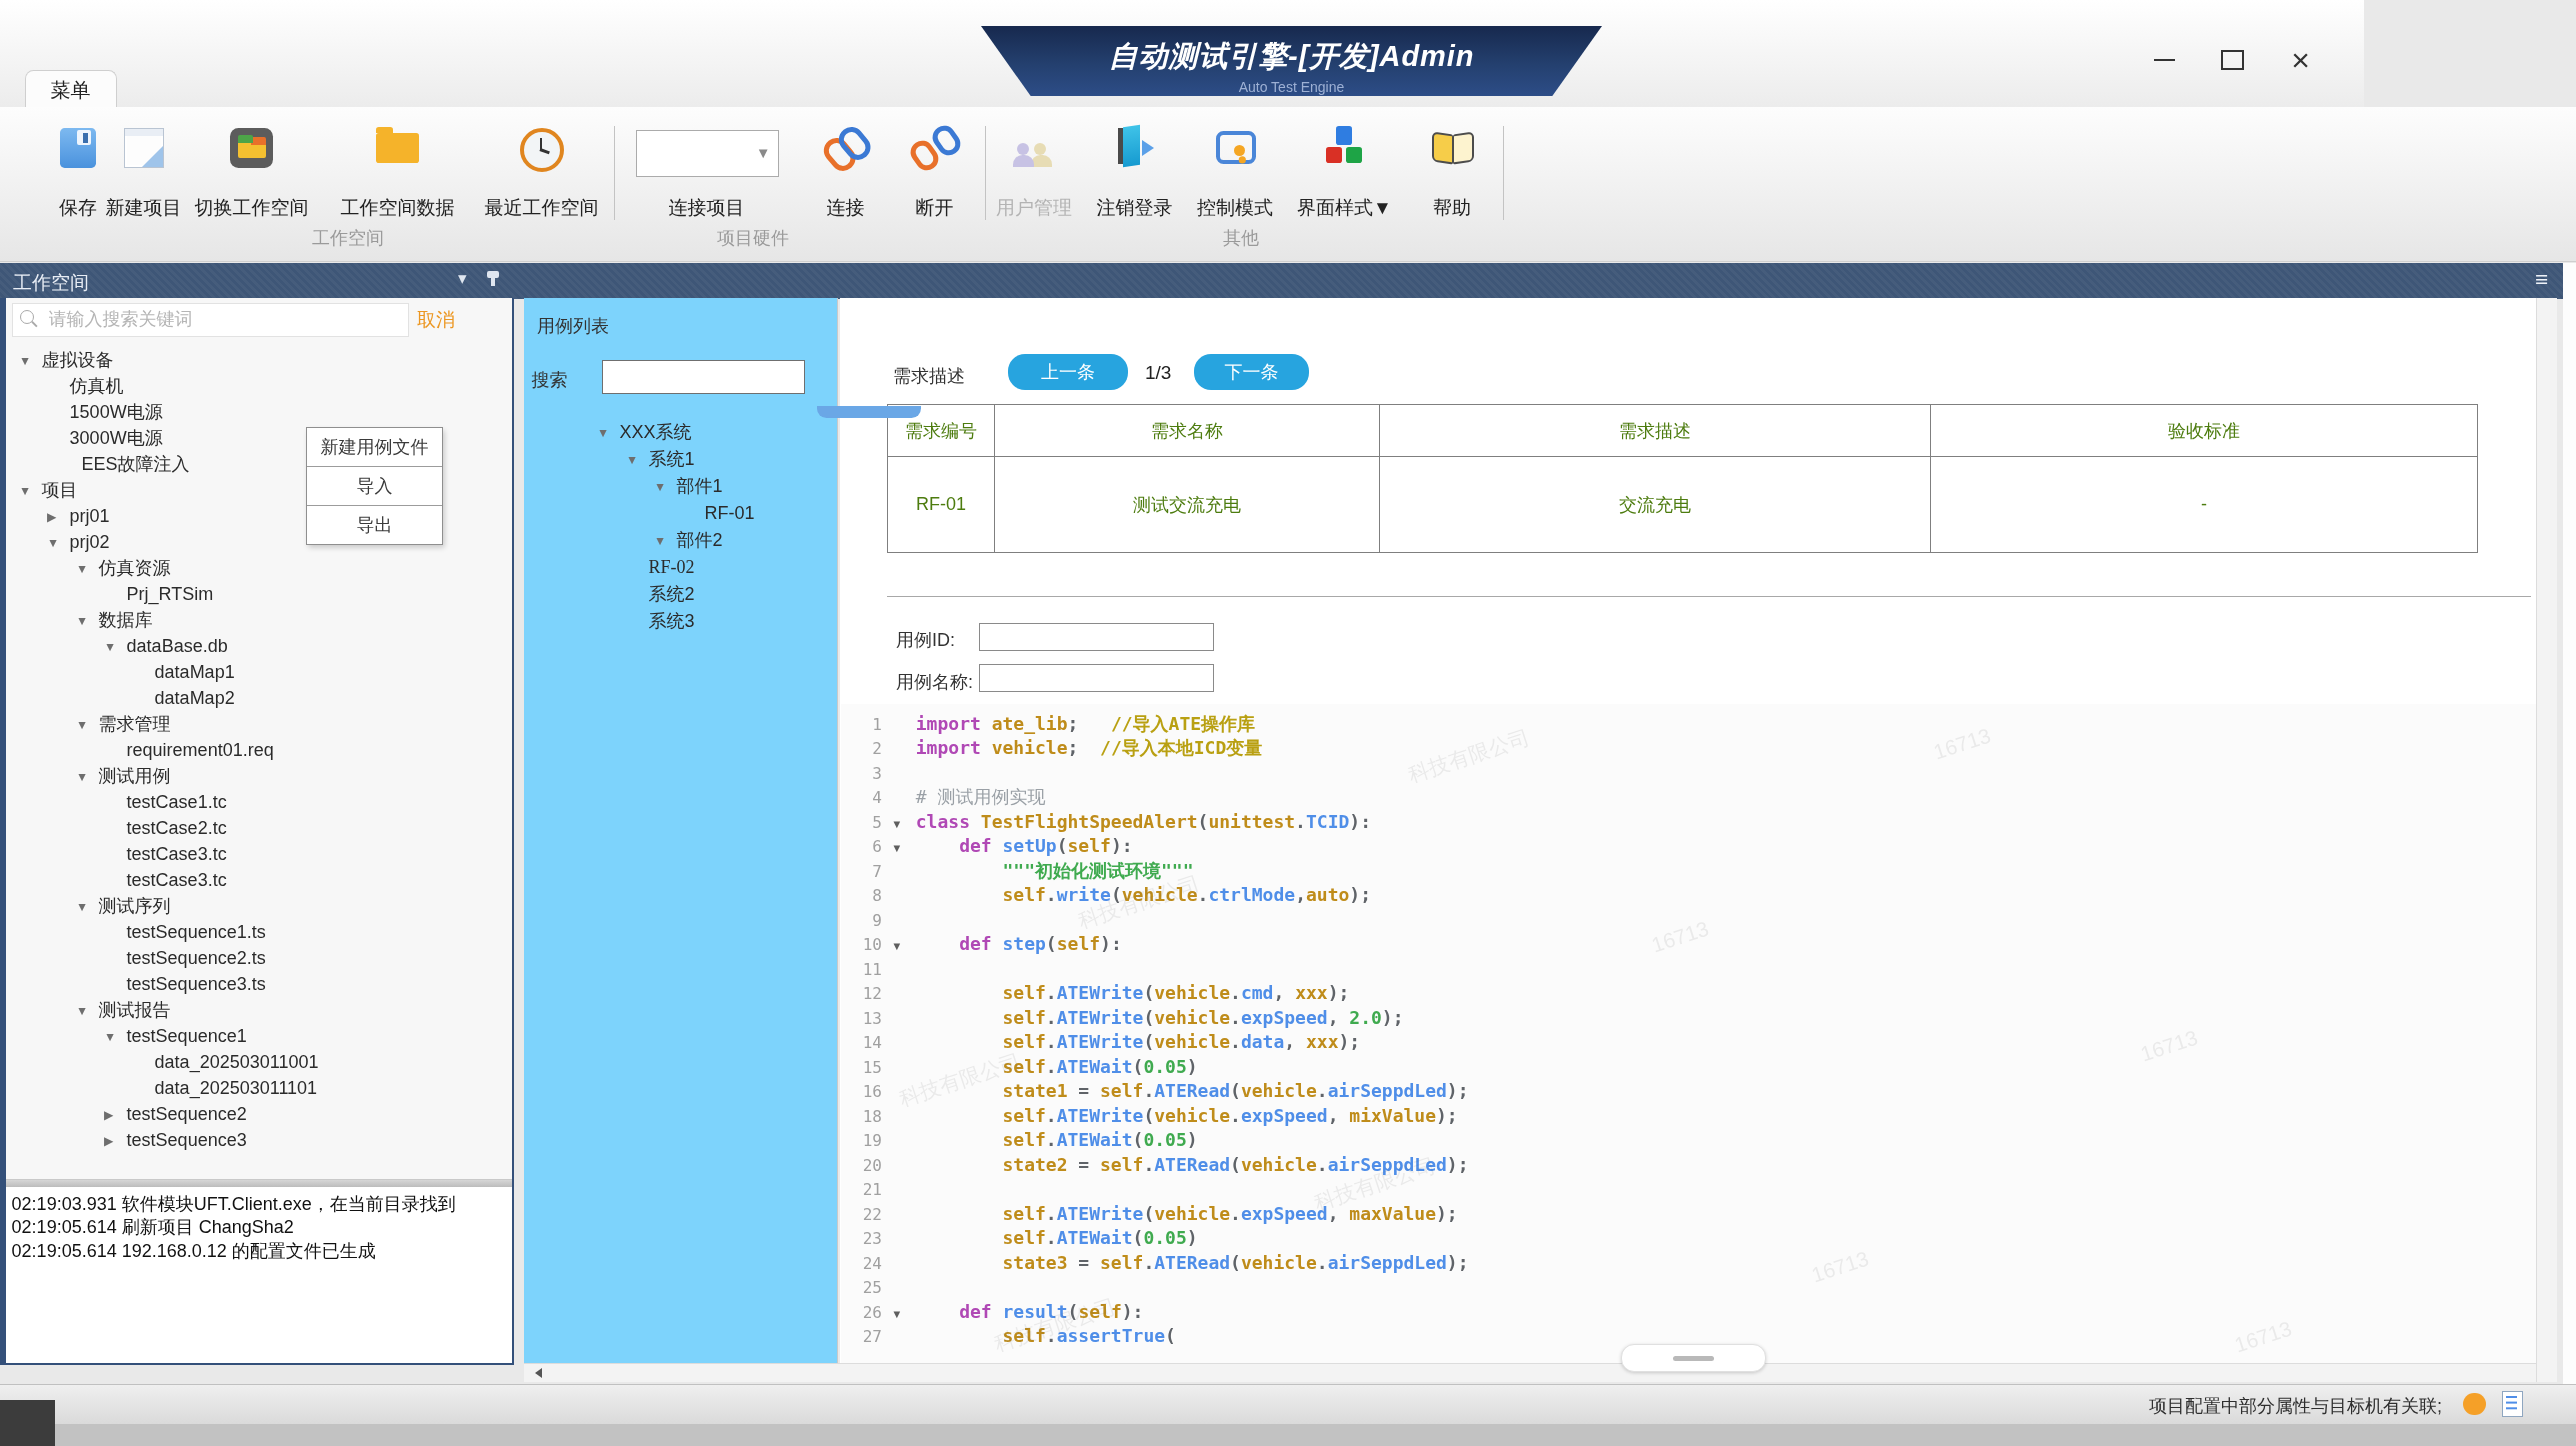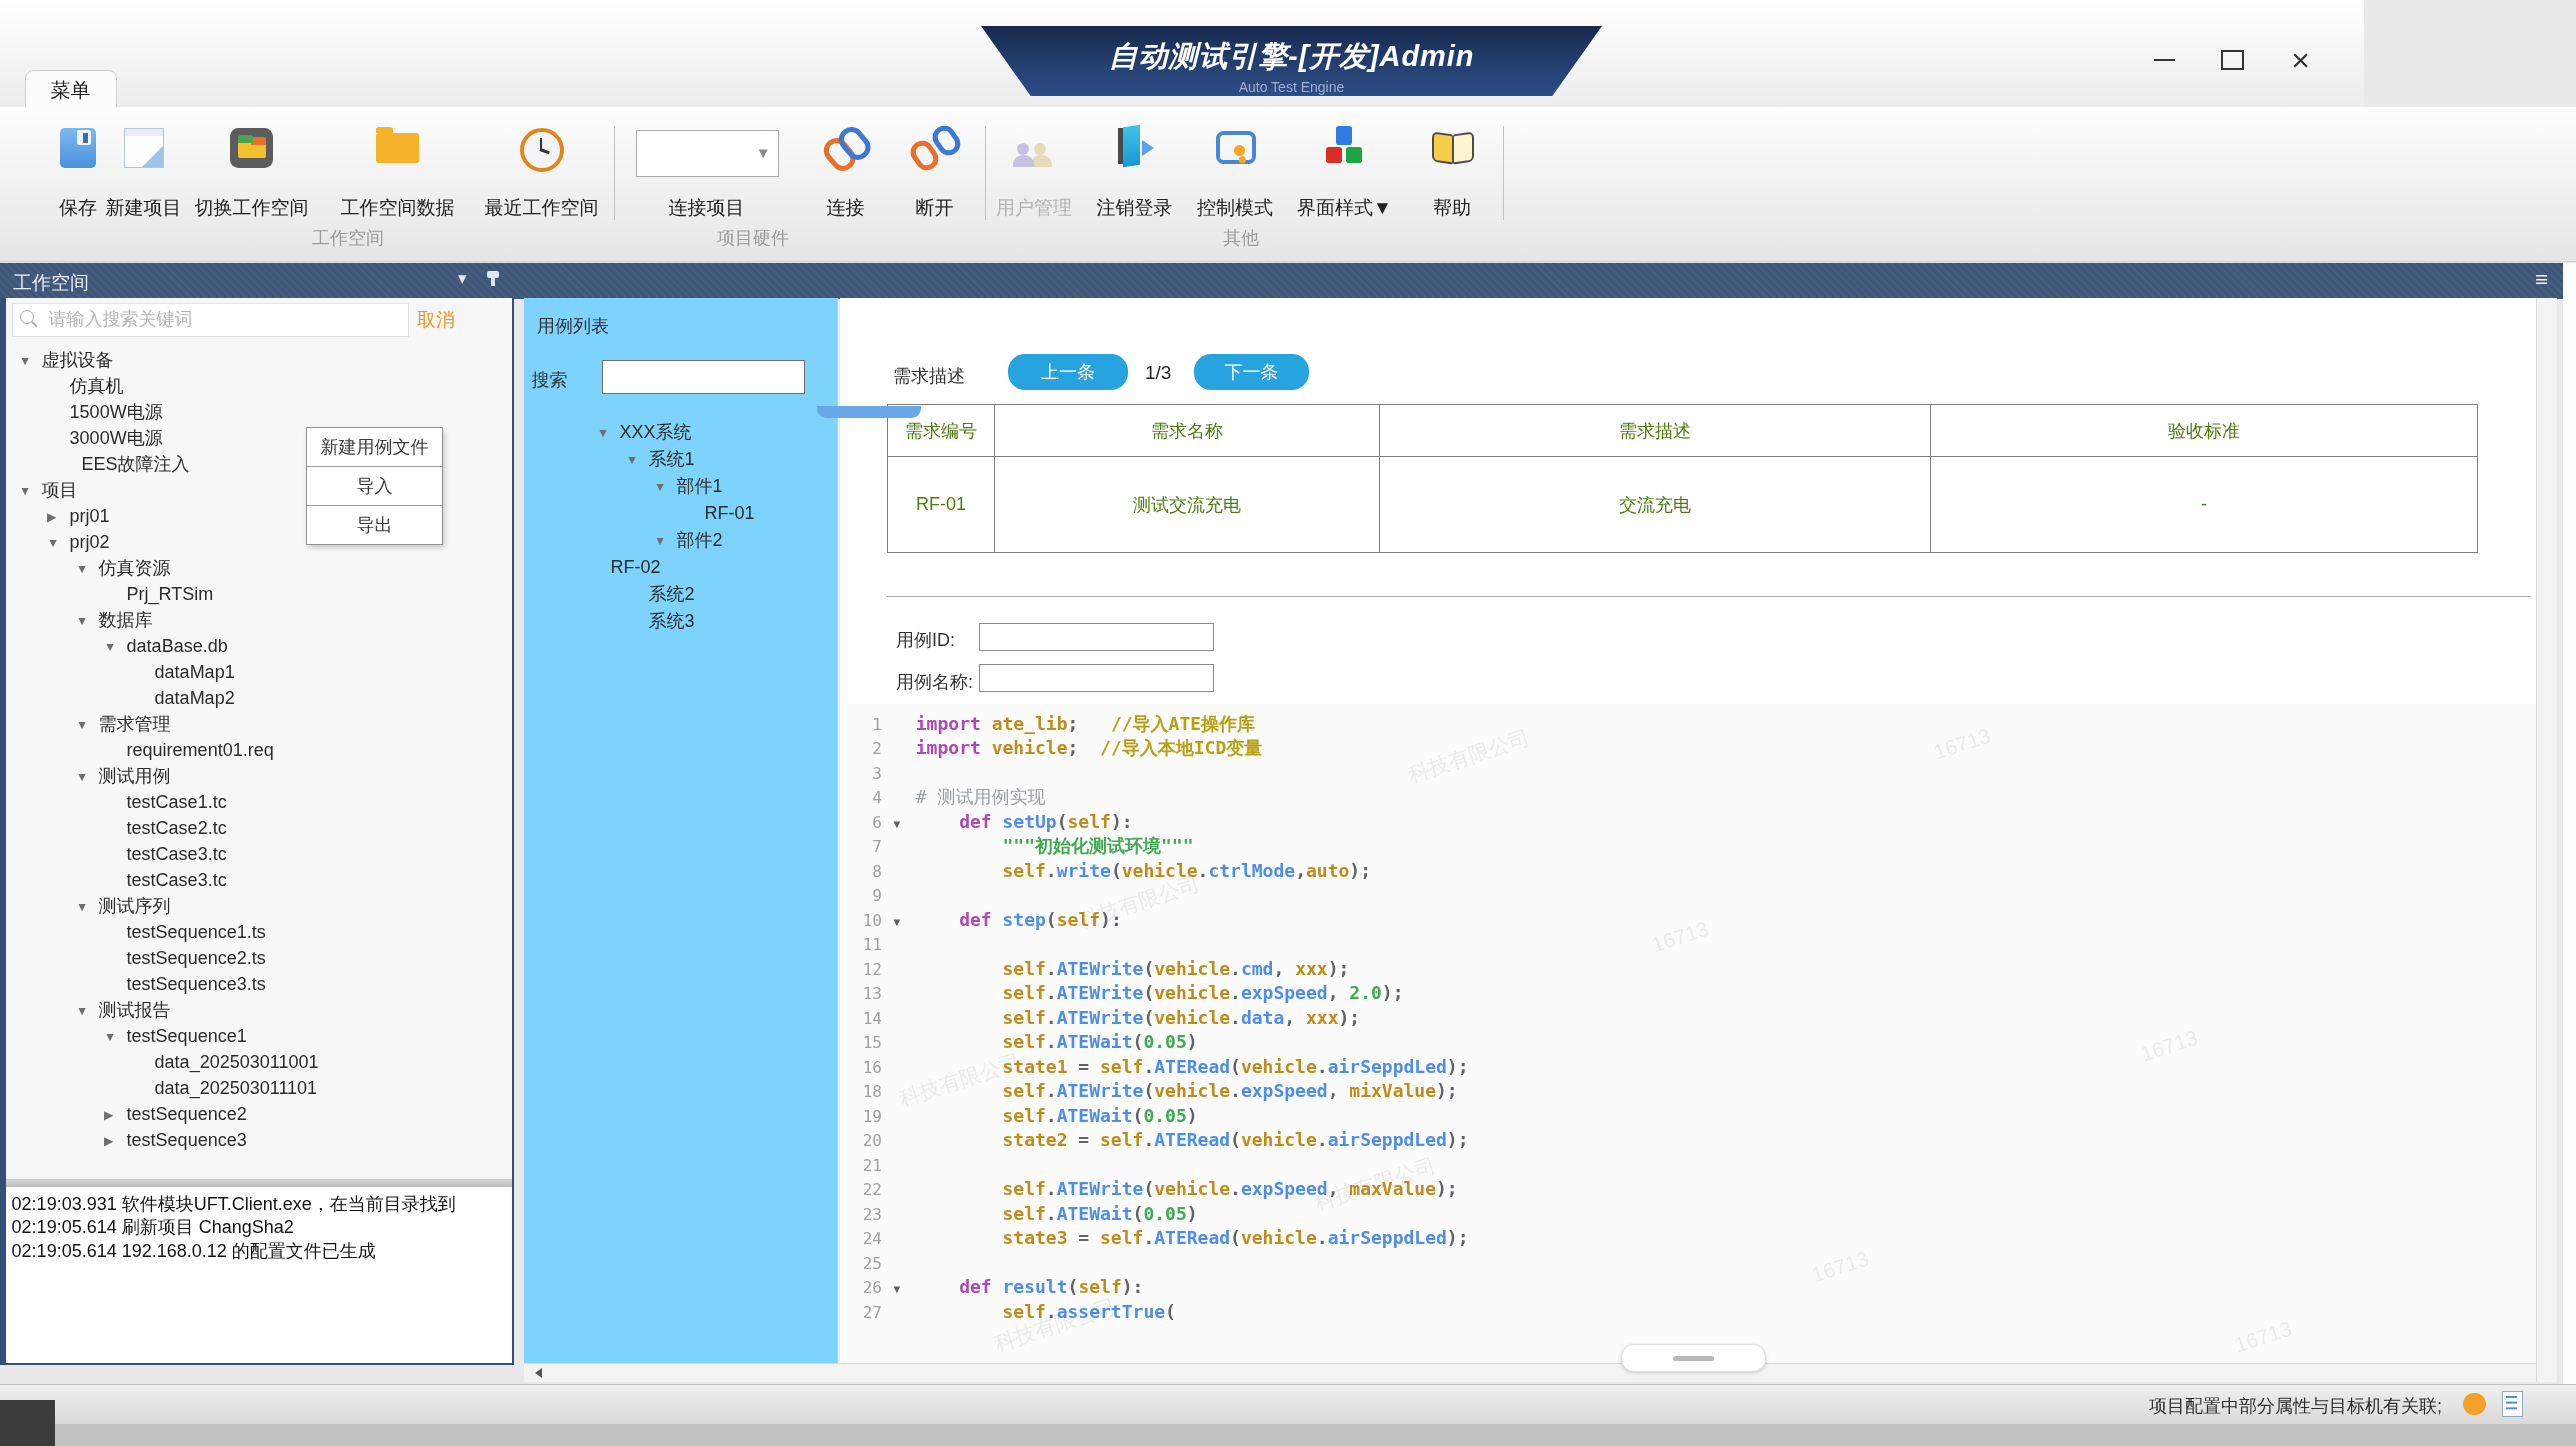--- a/index.html
+++ b/index.html
@@ -306,21 +306,21 @@
   <div id="midpanel">
     <div id="mid-title">用例列表</div>
     <div id="mid-search-label">搜索</div>
     <input id="mid-search" value="" style="">
     <div id="case-tree">
         <div class="titem" style="padding-left: 73px;"><span class="tarrow">▼</span><span>XXX系统</span></div>
         <div class="titem" style="padding-left: 102px;"><span class="tarrow">▼</span><span>系统1</span></div>
         <div class="titem" style="padding-left: 130px;"><span class="tarrow">▼</span><span>部件1</span></div>
         <div class="titem" style="padding-left: 158px;"><span class="tarrow"></span><span>RF-01</span></div>
         <div class="titem" style="padding-left: 130px;"><span class="tarrow">▼</span><span>部件2</span></div>
-        <div class="titem" style="padding-left: 64px;"><span class="tarrow"></span><span>RF-02</span></div>
+        <div class="titem" style="padding-left: 102px; font-family: Liberation Serif, serif;"><span class="tarrow"></span><span>RF-02</span></div>
         <div class="titem" style="padding-left: 102px;"><span class="tarrow"></span><span>系统2</span></div>
         <div class="titem" style="padding-left: 102px;"><span class="tarrow"></span><span>系统3</span></div>
       </div>
   </div>
 
   <div id="rightpanel">
     <div id="req-label">需求描述</div>
     <div class="navbtn" id="btn-prev">上一条</div>
     <div id="req-page">1/3</div>
     <div class="navbtn" id="btn-next">下一条</div>
@@ -357,20 +357,21 @@
         <div class="wm" style="left: 56px; top: 362px;">科技有限公司</div>
         <div class="wm" style="left: 1299px; top: 330px;">16713</div>
         <div class="wm" style="left: 471px; top: 466px;">科技有限公司</div>
         <div class="wm" style="left: 970px; top: 551px;">16713</div>
         <div class="wm" style="left: 151px; top: 607px;">科技有限公司</div>
         <div class="wm" style="left: 1393px; top: 621px;">16713</div>
         <div class="cl" style="padding-top: 7.5px;"><span class="ln">1</span><span class="fold"></span><span class="tk-k">import</span><span class="tk-p"> </span><span class="tk-v">ate_lib</span><span class="tk-p">;</span><span class="tk-p">   </span><span class="tk-c">//导入ATE操作库</span></div>
         <div class="cl"><span class="ln">2</span><span class="fold"></span><span class="tk-k">import</span><span class="tk-p"> </span><span class="tk-v">vehicle</span><span class="tk-p">;</span><span class="tk-p">  </span><span class="tk-c">//导入本地ICD变量</span></div>
         <div class="cl"><span class="ln">3</span><span class="fold"></span></div>
         <div class="cl"><span class="ln">4</span><span class="fold"></span><span class="tk-g"># 测试用例实现</span></div>
+        <div class="cl"><span class="ln">5</span><span class="fold">▼</span><span class="tk-k">class</span><span class="tk-p"> </span><span class="tk-v">TestFlightSpeedAlert</span><span class="tk-p">(</span><span class="tk-v">unittest</span><span class="tk-p">.</span><span class="tk-f">TCID</span><span class="tk-p">):</span></div>
         <div class="cl"><span class="ln">6</span><span class="fold">▼</span><span class="tk-p">    </span><span class="tk-k">def</span><span class="tk-p"> </span><span class="tk-f">setUp</span><span class="tk-p">(</span><span class="tk-v">self</span><span class="tk-p">):</span></div>
         <div class="cl"><span class="ln">7</span><span class="fold"></span><span class="tk-p">        </span><span class="tk-s">"""初始化测试环境"""</span></div>
         <div class="cl"><span class="ln">8</span><span class="fold"></span><span class="tk-p">        </span><span class="tk-v">self</span><span class="tk-p">.</span><span class="tk-f">write</span><span class="tk-p">(</span><span class="tk-v">vehicle</span><span class="tk-p">.</span><span class="tk-f">ctrlMode</span><span class="tk-p">,</span><span class="tk-v">auto</span><span class="tk-p">);</span></div>
         <div class="cl"><span class="ln">9</span><span class="fold"></span></div>
         <div class="cl"><span class="ln">10</span><span class="fold">▼</span><span class="tk-p">    </span><span class="tk-k">def</span><span class="tk-p"> </span><span class="tk-f">step</span><span class="tk-p">(</span><span class="tk-v">self</span><span class="tk-p">):</span></div>
         <div class="cl"><span class="ln">11</span><span class="fold"></span></div>
         <div class="cl"><span class="ln">12</span><span class="fold"></span><span class="tk-p">        </span><span class="tk-v">self</span><span class="tk-p">.</span><span class="tk-f">ATEWrite</span><span class="tk-p">(</span><span class="tk-v">vehicle</span><span class="tk-p">.</span><span class="tk-f">cmd</span><span class="tk-p">, </span><span class="tk-v">xxx</span><span class="tk-p">);</span></div>
         <div class="cl"><span class="ln">13</span><span class="fold"></span><span class="tk-p">        </span><span class="tk-v">self</span><span class="tk-p">.</span><span class="tk-f">ATEWrite</span><span class="tk-p">(</span><span class="tk-v">vehicle</span><span class="tk-p">.</span><span class="tk-f">expSpeed</span><span class="tk-p">, </span><span class="tk-num">2.0</span><span class="tk-p">);</span></div>
         <div class="cl"><span class="ln">14</span><span class="fold"></span><span class="tk-p">        </span><span class="tk-v">self</span><span class="tk-p">.</span><span class="tk-f">ATEWrite</span><span class="tk-p">(</span><span class="tk-v">vehicle</span><span class="tk-p">.</span><span class="tk-f">data</span><span class="tk-p">, </span><span class="tk-v">xxx</span><span class="tk-p">);</span></div>
         <div class="cl"><span class="ln">15</span><span class="fold"></span><span class="tk-p">        </span><span class="tk-v">self</span><span class="tk-p">.</span><span class="tk-f">ATEWait</span><span class="tk-p">(</span><span class="tk-num">0.05</span><span class="tk-p">)</span></div>

